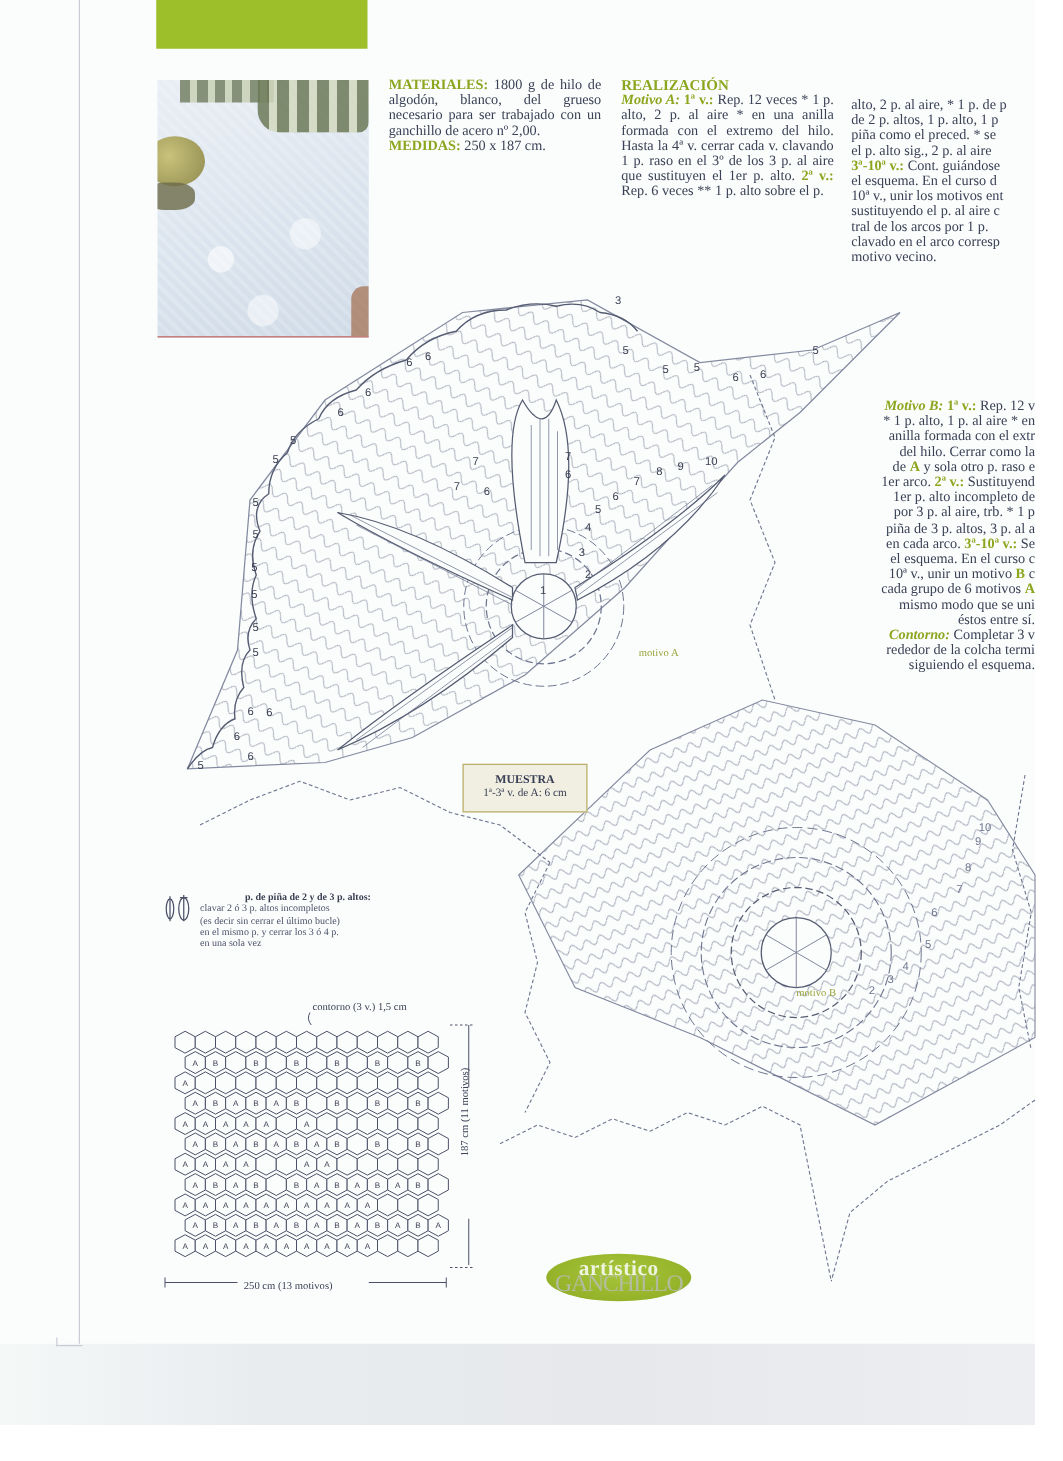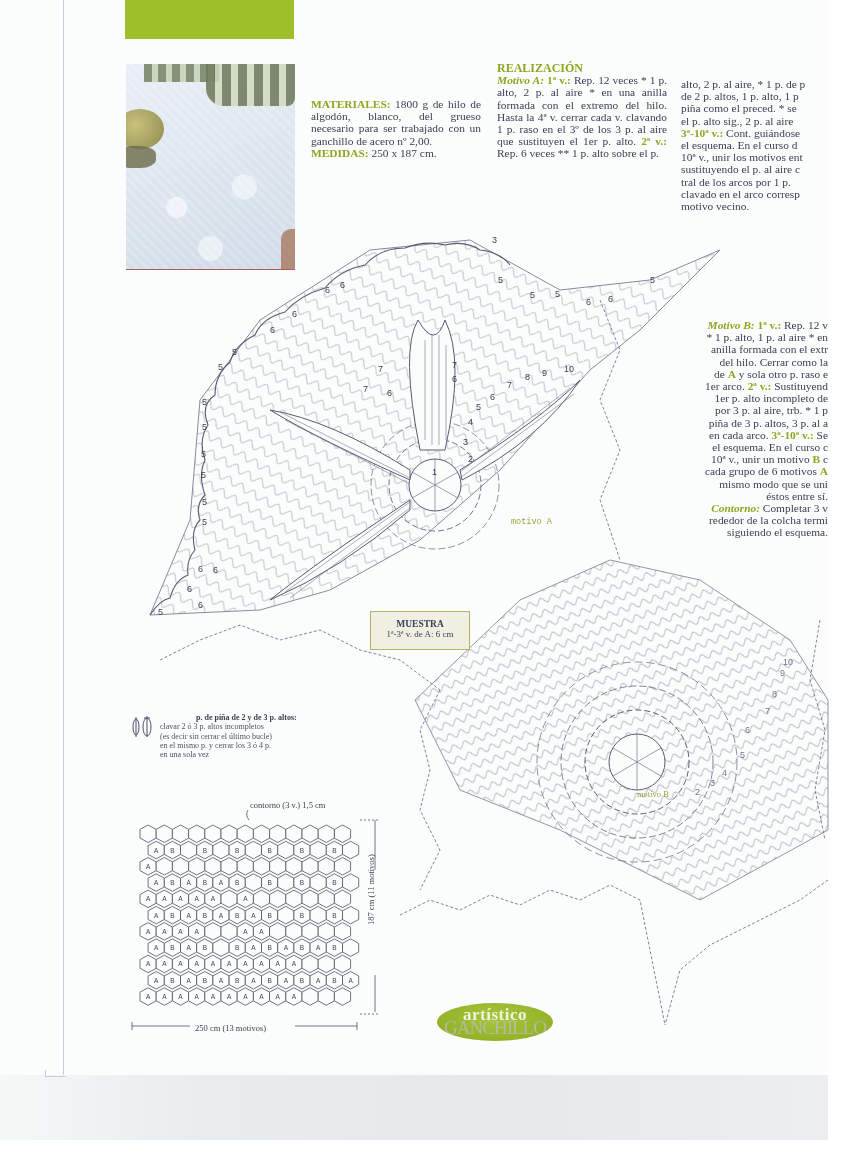--- a/index.html
+++ b/index.html
@@ -28,21 +28,21 @@
            radial-gradient(circle at 70% 60%, rgba(255,255,255,.5) 0 12px, transparent 13px),
            radial-gradient(circle at 50% 90%, rgba(255,255,255,.5) 0 12px, transparent 13px),
            repeating-linear-gradient(45deg, rgba(255,255,255,.18) 0 3px, transparent 3px 7px); }
   .photo .corner { position:absolute; right:0; bottom:0; width:14px; height:40px; background:#a36b4b; border-radius:10px 0 0 0; opacity:.7; }
 
   .col { position:absolute; font-size:11.4px; line-height:12.2px; text-align:justify; color:#3a4055; }
   .col p { margin:0; }
   .hl { color:#8da620; font-weight:bold; }
   .hl-i { color:#8da620; font-style:italic; font-weight:bold; }
   .hl-plain { color:#8da620; font-weight:bold; }
-  .col1 { left:311px; top:62px; width:170px;margin-top:36px; }
+  .col1 { left:311px; top:62px; width:170px; }
   .col2 { left:497px; top:62px; width:170px; }
   .col3 { left:681px; top:62px; width:150px; overflow:hidden; white-space:nowrap; text-align:left;margin-top:16px; }
   .col4 { left:681px; top:319px; width:147px; overflow:hidden; white-space:nowrap; text-align:right; }
   .title-real { color:#8da620; font-weight:bold; font-size:12px; }
 
   .diagram { position:absolute; left:0; top:0; }
   .muestra { position:absolute; left:370px; top:567px; width:100px; height:39px; border:1px solid #b9b06a;
          background:#f0efe2; text-align:center; font-size:9px; color:#3a4055; box-sizing:border-box; padding-top:7px;margin-top:44px; }
   .muestra .mt { font-weight:bold; font-size:9.5px; }
   .legend { position:absolute; left:160px; top:713px; font-size:8px; line-height:9.3px; color:#4b5068; }
@@ -486,21 +486,21 @@
     <line x1="132" y1="1022" x2="132" y2="1030"></line>
       <line x1="357" y1="1022" x2="357" y2="1030"></line>
     <line x1="375" y1="820" x2="375" y2="870"></line>
       <line x1="375" y1="975" x2="375" y2="1012"></line>
     <line x1="360" y1="820" x2="378" y2="820" stroke-dasharray="2 2"></line>
     <line x1="360" y1="1014" x2="378" y2="1014" stroke-dasharray="2 2"></line>
     <path d="M248 810 Q245 815 249 820"></path>
   </g>
 </svg>
 
-<div class="motivo-lbl" style="left:511px;top:517px;font-family:Liberation Mono, monospace;">motivo A</div>
+<div class="motivo-lbl" style="left:511px;top:517px;">motivo A</div>
 <div class="motivo-lbl" style="left:637px;top:789px;">motivo B</div>
 
 <div class="muestra">
   <div class="mt">MUESTRA</div>
   <div>1ª-3ª v. de A:  6 cm</div>
 </div>
 
 <svg class="legend-icon" viewBox="0 0 24 26">
   <g stroke="#4b5068" fill="none" stroke-width="1">
     <ellipse cx="6" cy="14" rx="3" ry="8"></ellipse>

